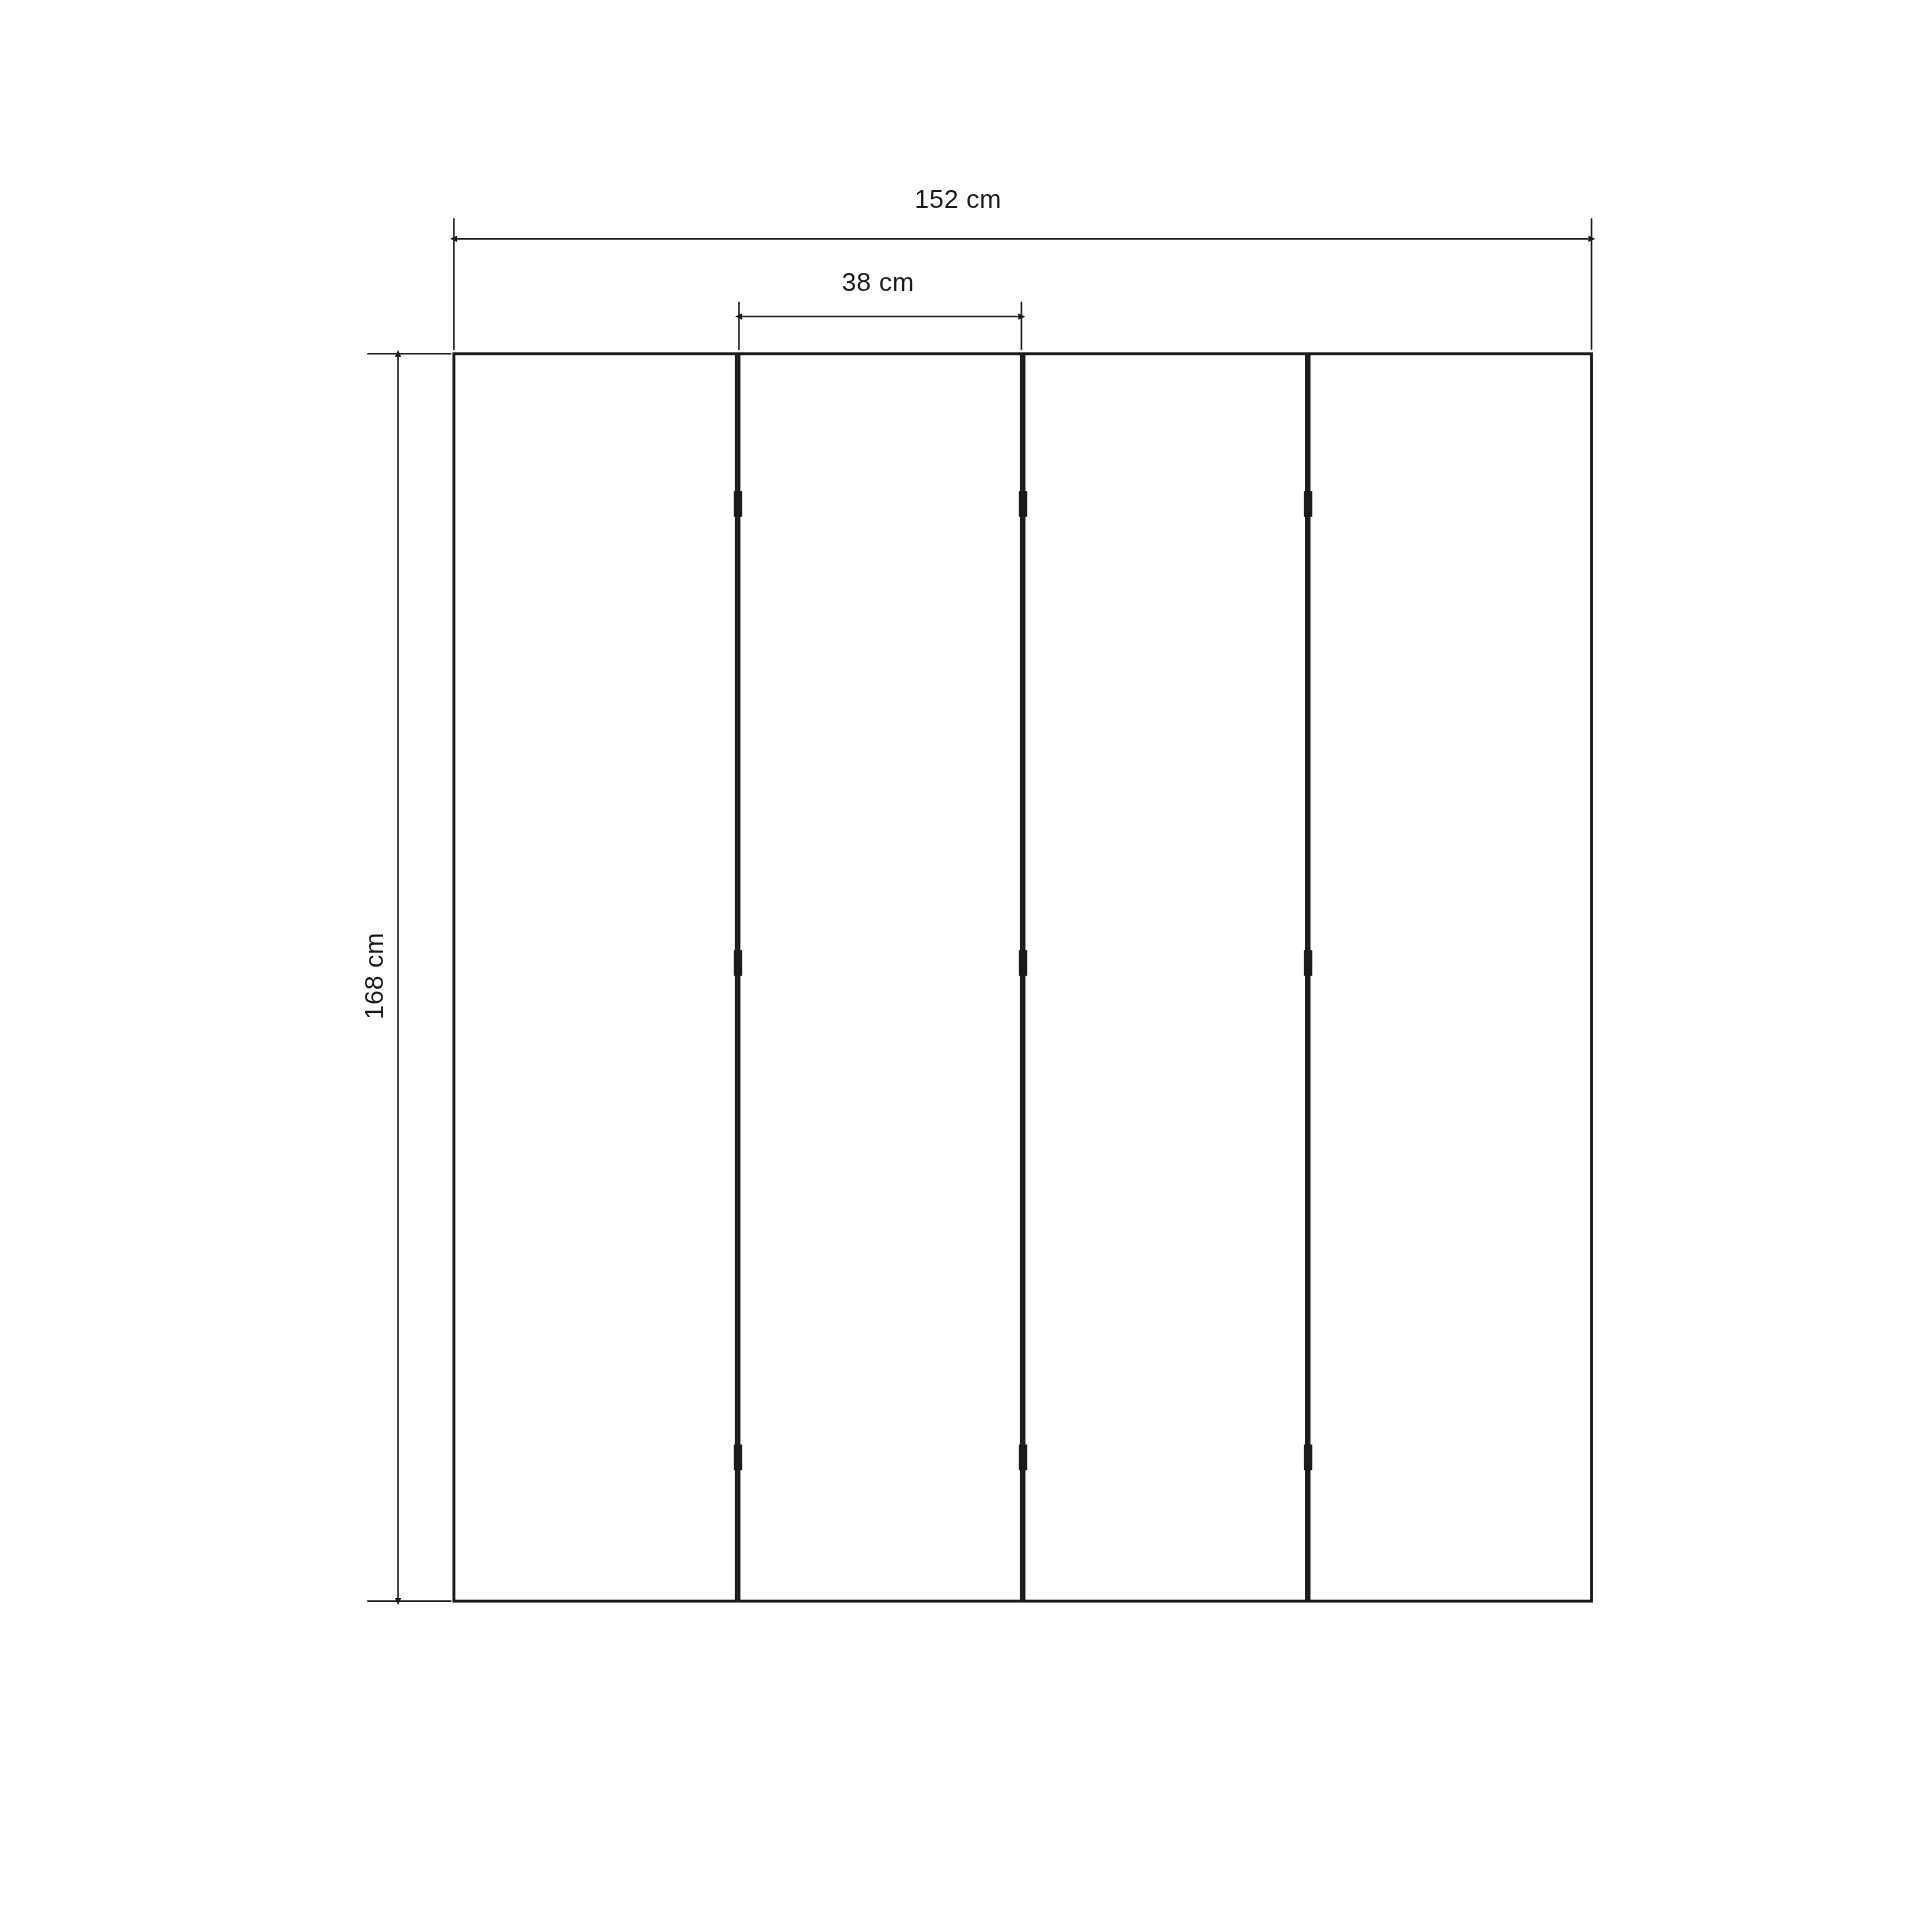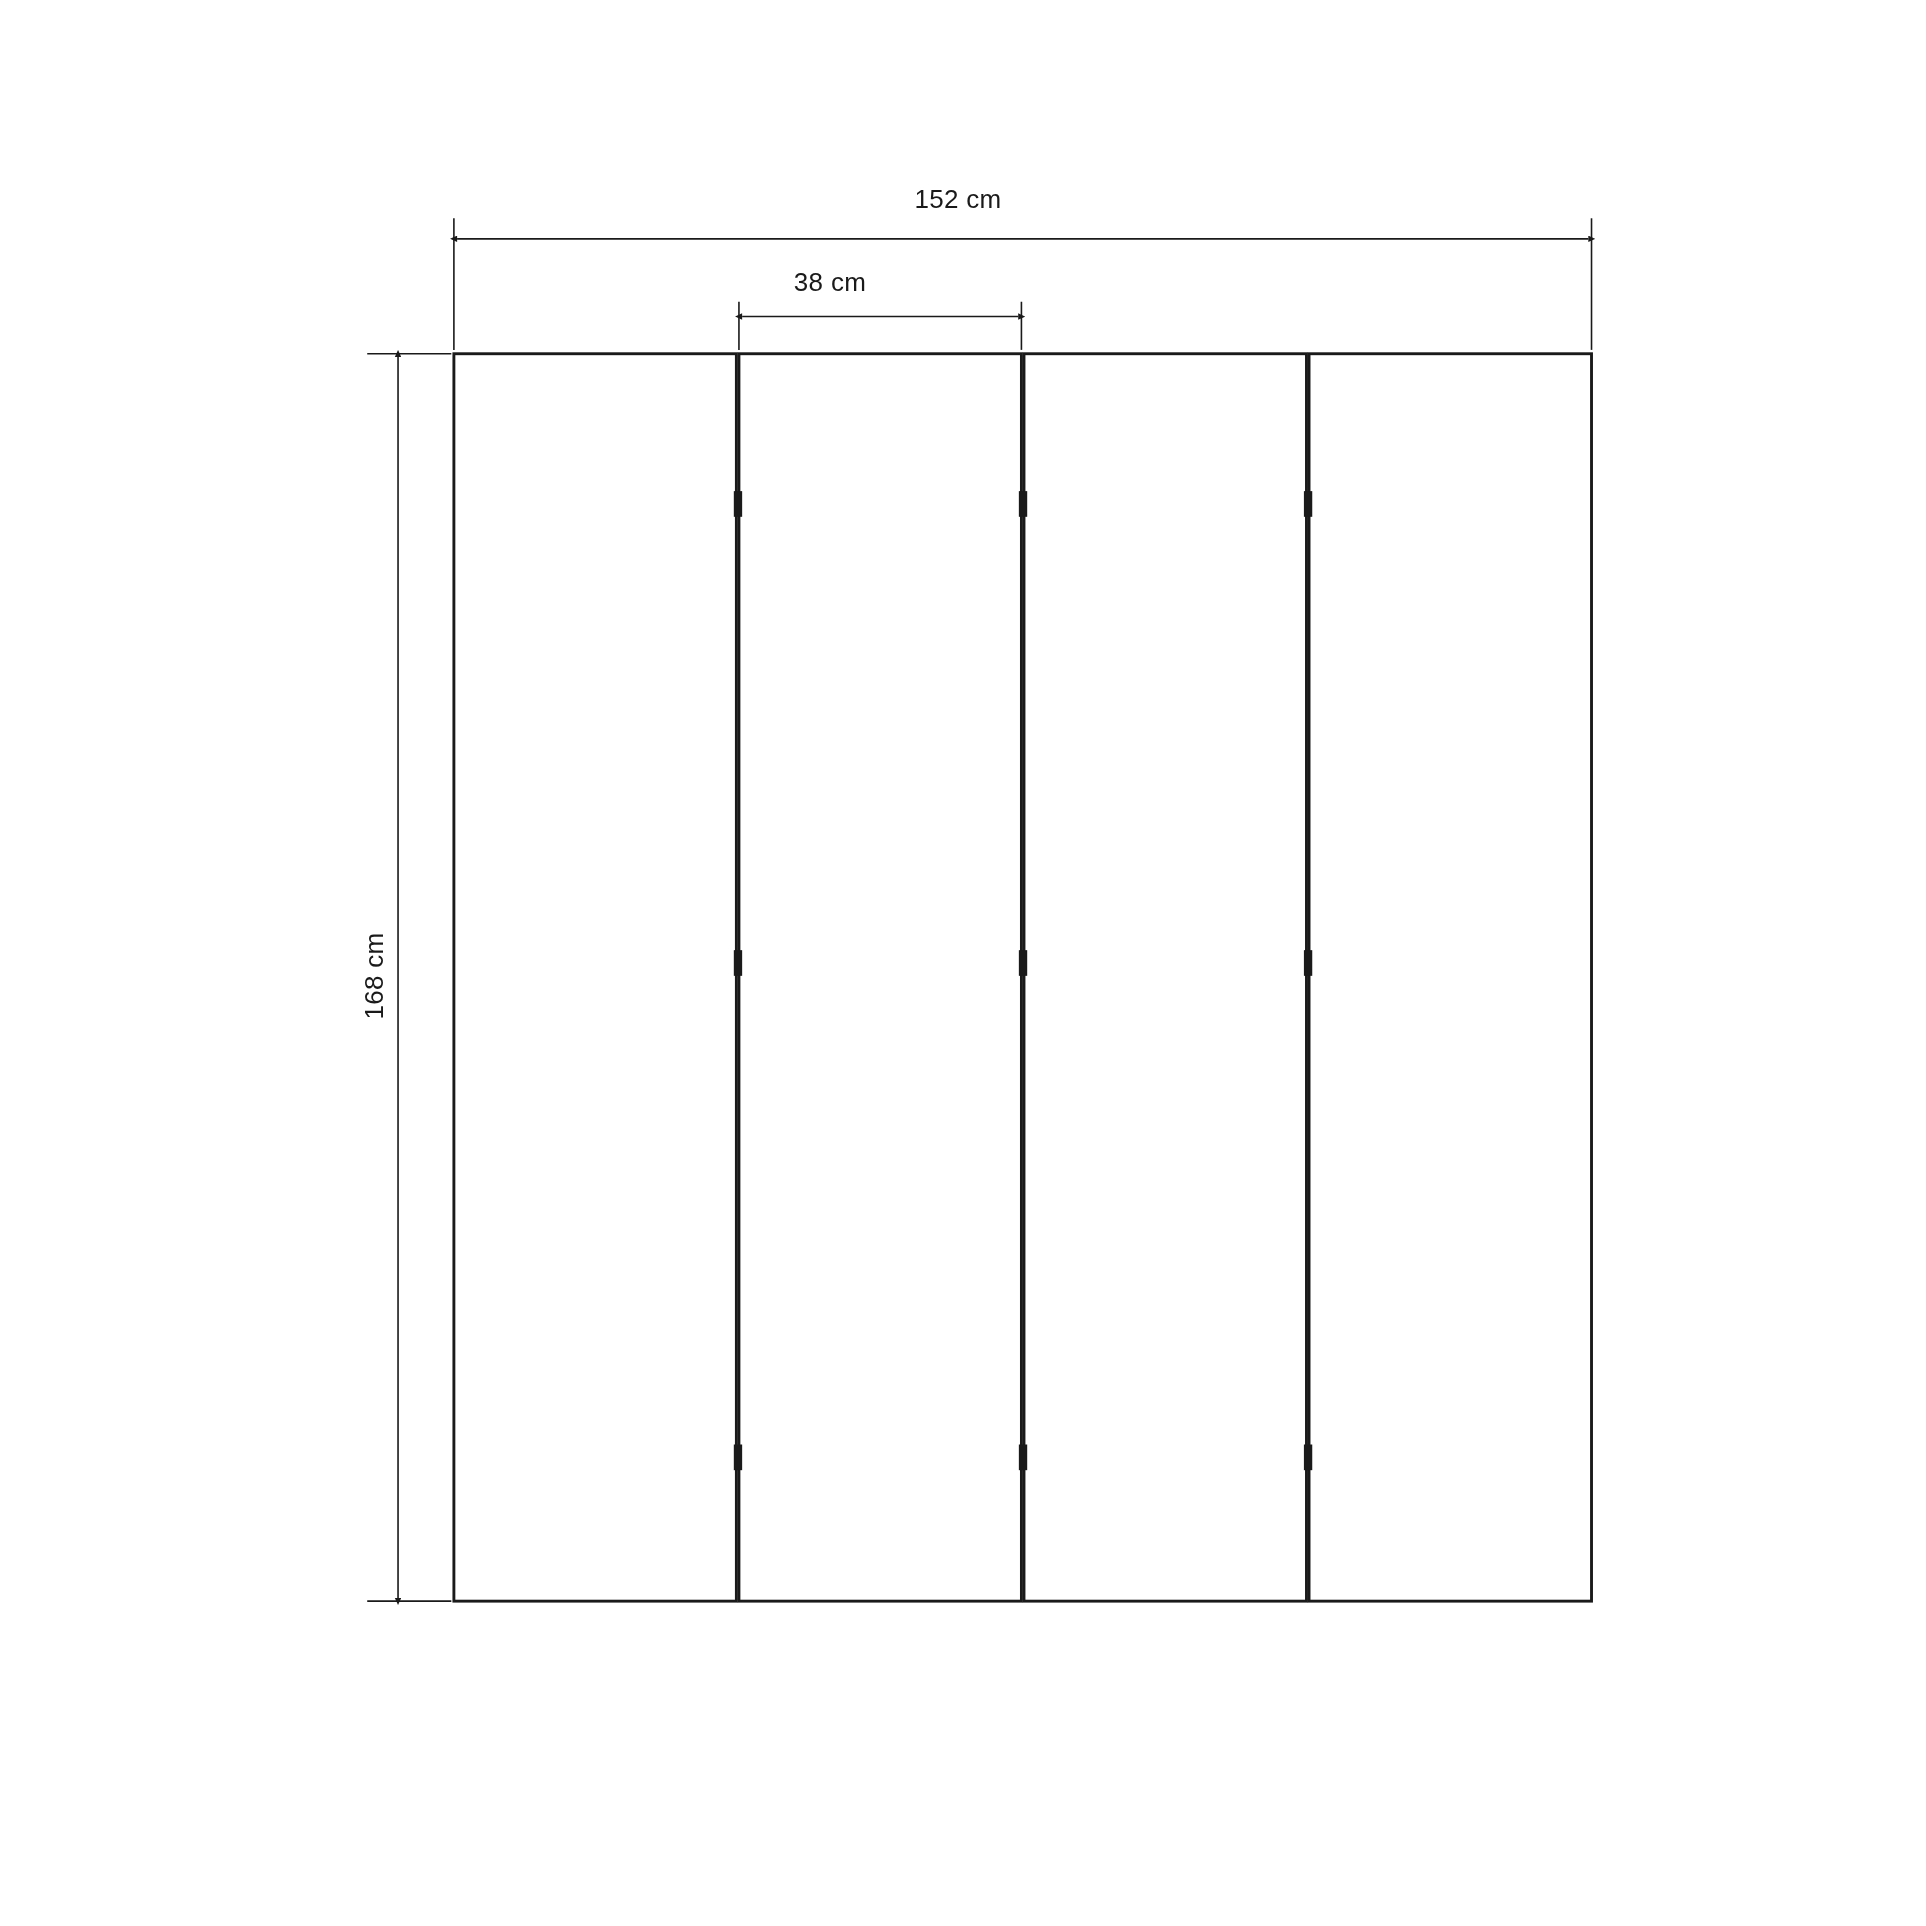--- a/index.html
+++ b/index.html
@@ -34,21 +34,21 @@
     letter-spacing: 0.3px;
     color: #1a1a1a;
     white-space: nowrap;
   }
   #label-width-total {
     left: 958px;
     top: 199px;
     transform: translate(-50%, -50%);
   }
   #label-width-panel {
-    left: 830px;
+    left: 878px;
     top: 282px;
     transform: translate(-50%, -50%);
   }
   #label-height-total {
     left: 374px;
     top: 976px;
     transform: translate(-50%, -50%) rotate(-90deg);
     transform-origin: center center;
   }
 </style>

